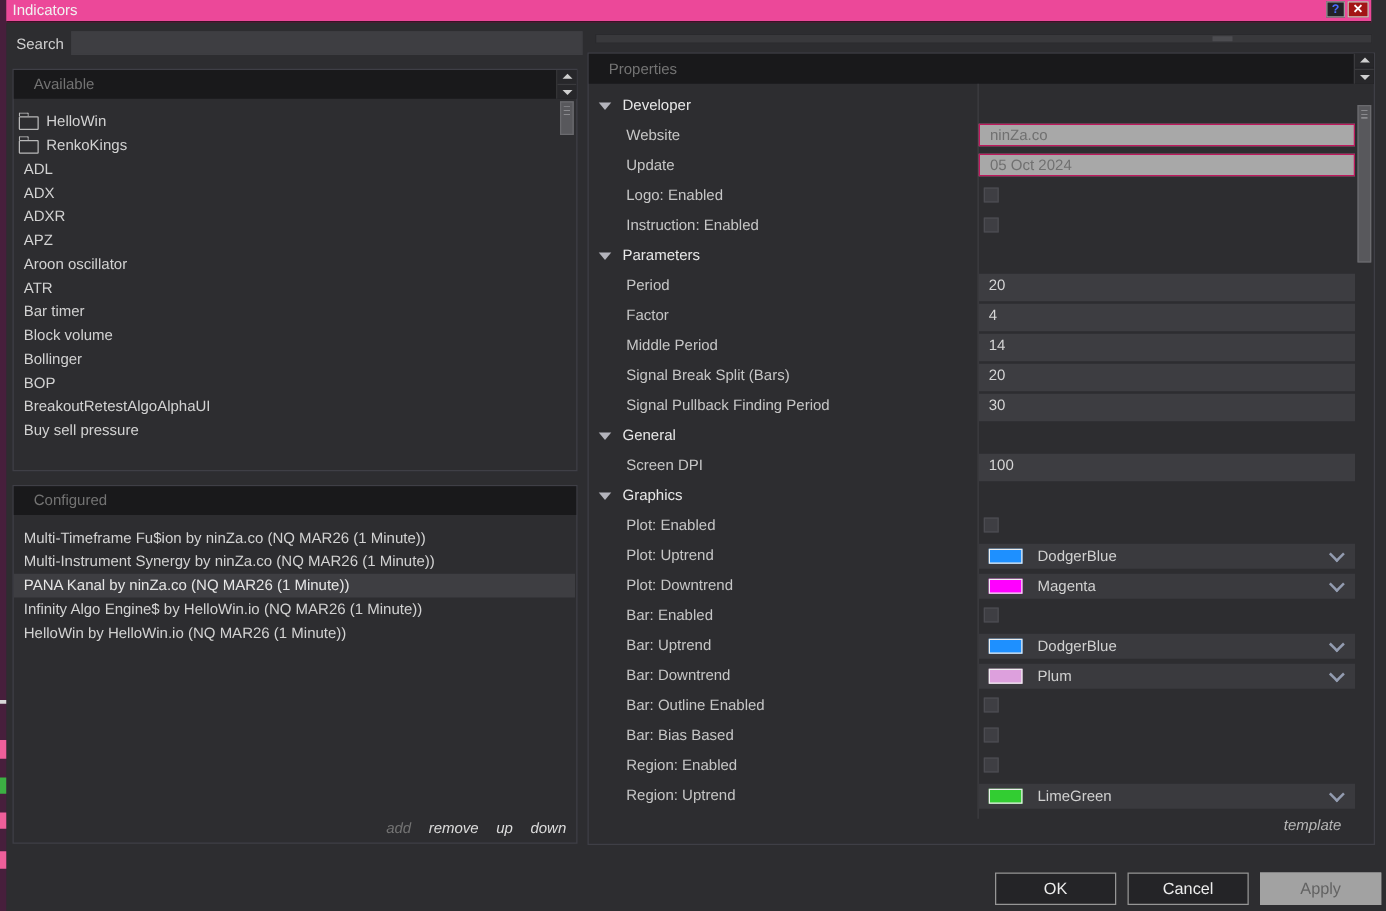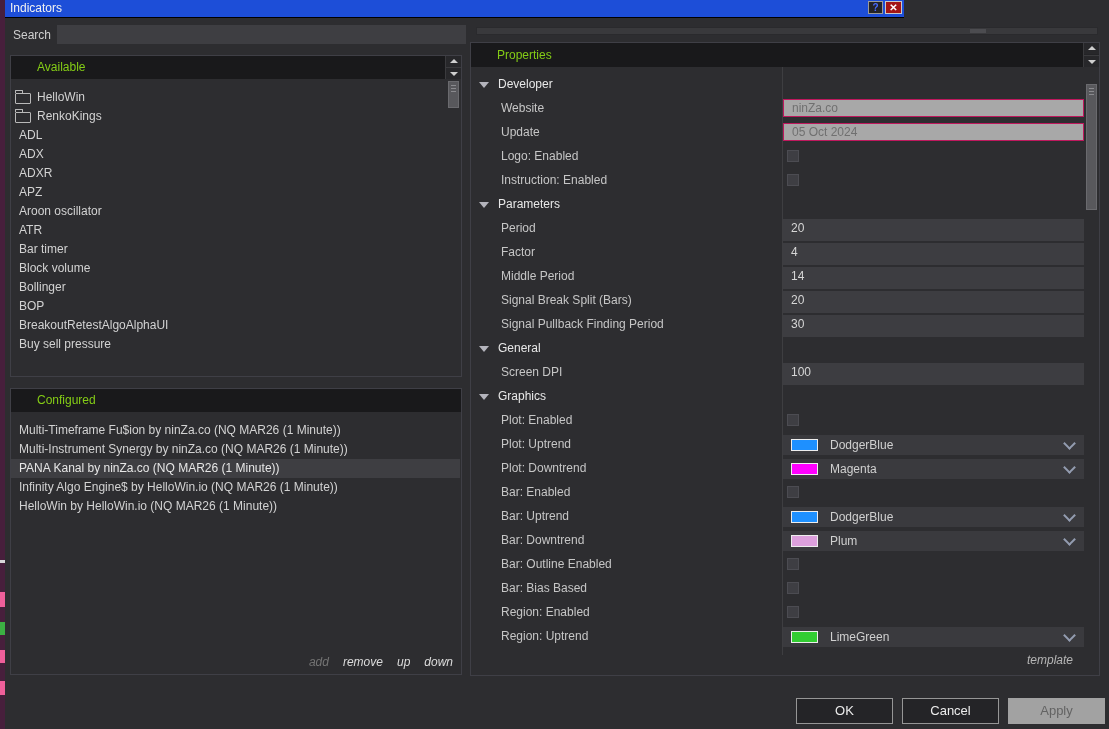--- a/index.html
+++ b/index.html
@@ -8,33 +8,33 @@
     background:#2d2d30;color:#c8c8c8;
     font-family:"Liberation Sans",sans-serif;font-size:12px;
   }
   .abs{position:absolute;}
 
   
   .edge-strip{left:0;top:0;width:5px;height:729px;background:#471f3c;}
   .edge-mark{position:absolute;left:0;width:5px;}
 
   
-  .titlebar{left:5px;top:0;width:899px;height:17px;background:#1d4ed8;border-bottom:1px solid #000;}
+  .titlebar{left:5px;top:0;width:1092px;height:17px;background:#ec4899;border-bottom:1px solid #000;}
   .title-text{position:absolute;left:5px;top:1px;color:#f2f2f2;}
   .tb-btn{position:absolute;top:1px;height:13px;text-align:center;line-height:12px;font-weight:bold;font-size:10px;box-sizing:border-box;}
   .help-btn{right:21px;width:15px;background:#232327;border:1px solid #9a9a9a;color:#4a6bff;}
   .close-btn{right:2px;width:17px;background:#a31515;border:1px solid #c9c9c9;color:#fff;}
 
   
   .search-label{left:13px;top:28px;color:#cfcfcf;}
   .search-input{left:57px;top:25px;width:399px;height:17px;background:#3e3e42;border:1px solid #3e3e42;color:#e0e0e0;font-family:"Liberation Sans",sans-serif;font-size:12px;padding:0 4px;outline:none;}
 
   
   .groupbox{box-sizing:border-box;border:1px solid #3f3f46;background:#2d2d30;}
-  .group-header{position:absolute;left:0;top:0;right:0;height:23px;background:#19191b;color:#84cc16;line-height:23px;padding-left:26px;box-sizing:border-box;}
+  .group-header{position:absolute;left:0;top:0;right:0;height:23px;background:#19191b;color:#737373;line-height:23px;padding-left:16px;box-sizing:border-box;}
   .available-box{left:10px;top:55px;width:452px;height:322px;}
   .configured-box{left:10px;top:388px;width:452px;height:287px;}
 
   
   .spinner{position:absolute;right:0;top:0;width:15px;height:23px;background:#232326;border-left:1px solid #3a3a3d;}
   .spin-btn{position:absolute;left:0;width:15px;height:11px;background:#27272a;}
   .spin-btn.up{top:0;}
   .spin-btn.down{bottom:0;border-top:1px solid #3a3a3d;}
   .tri-up,.tri-down{position:absolute;left:4px;width:0;height:0;border-left:4px solid transparent;border-right:4px solid transparent;}
   .tri-up{top:3px;border-bottom:4px solid #cfcfcf;}

